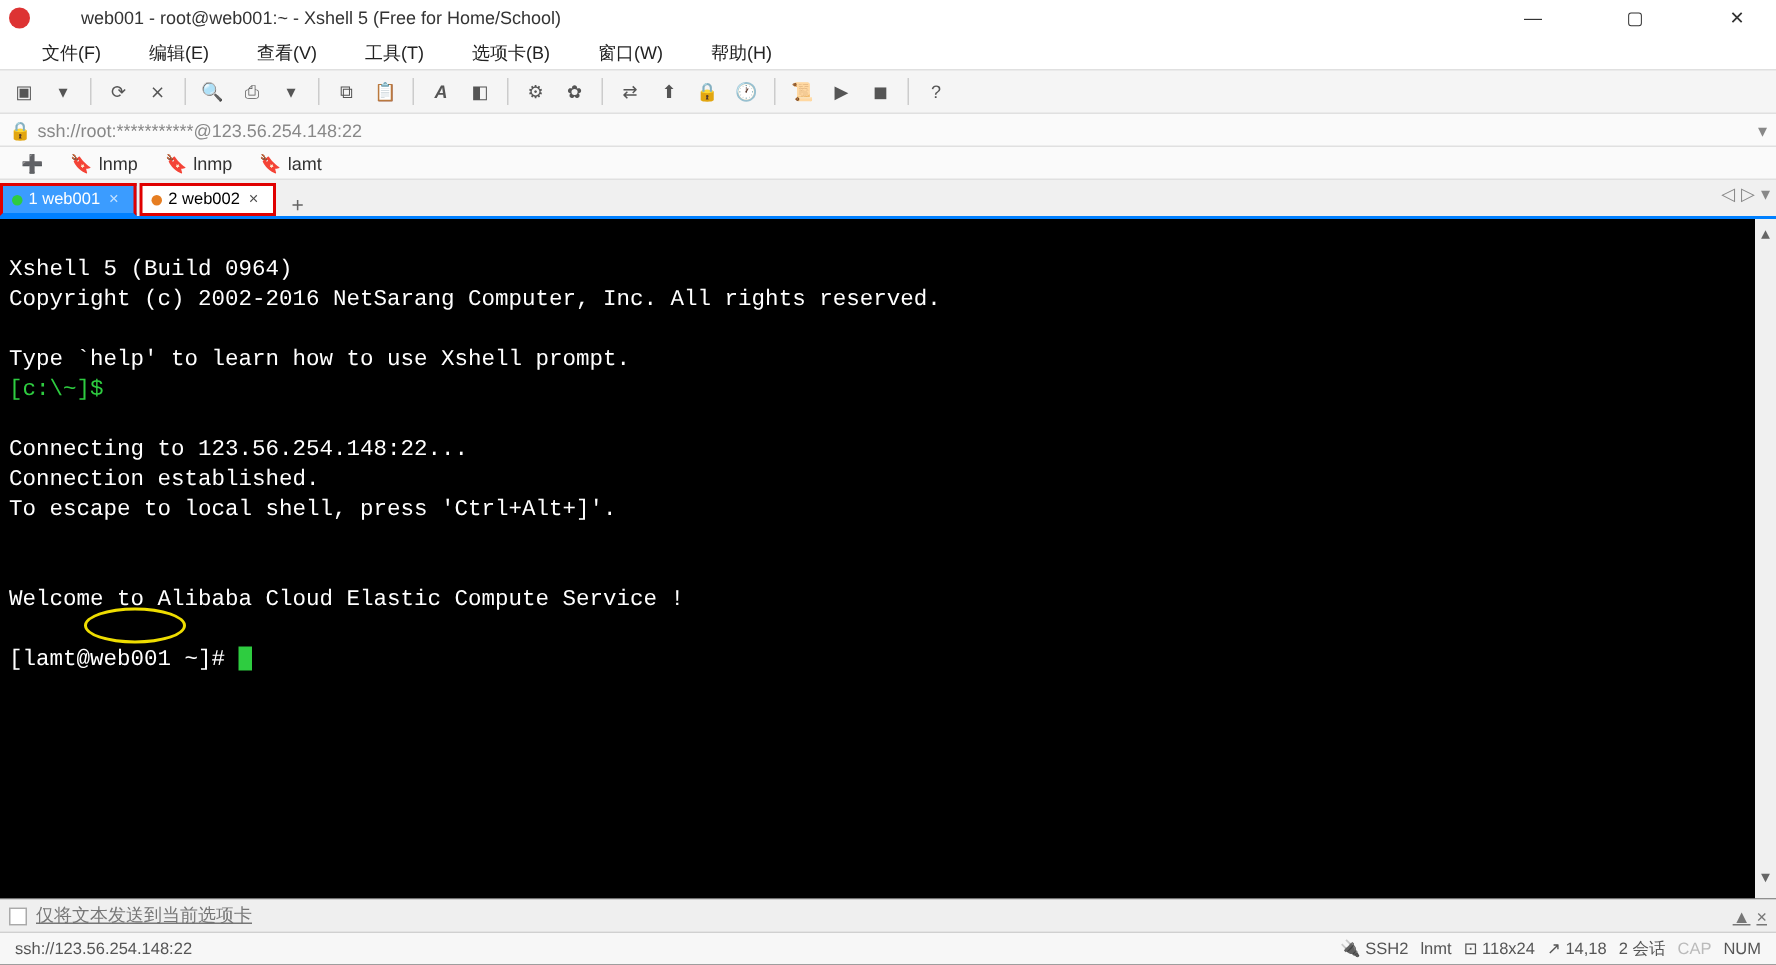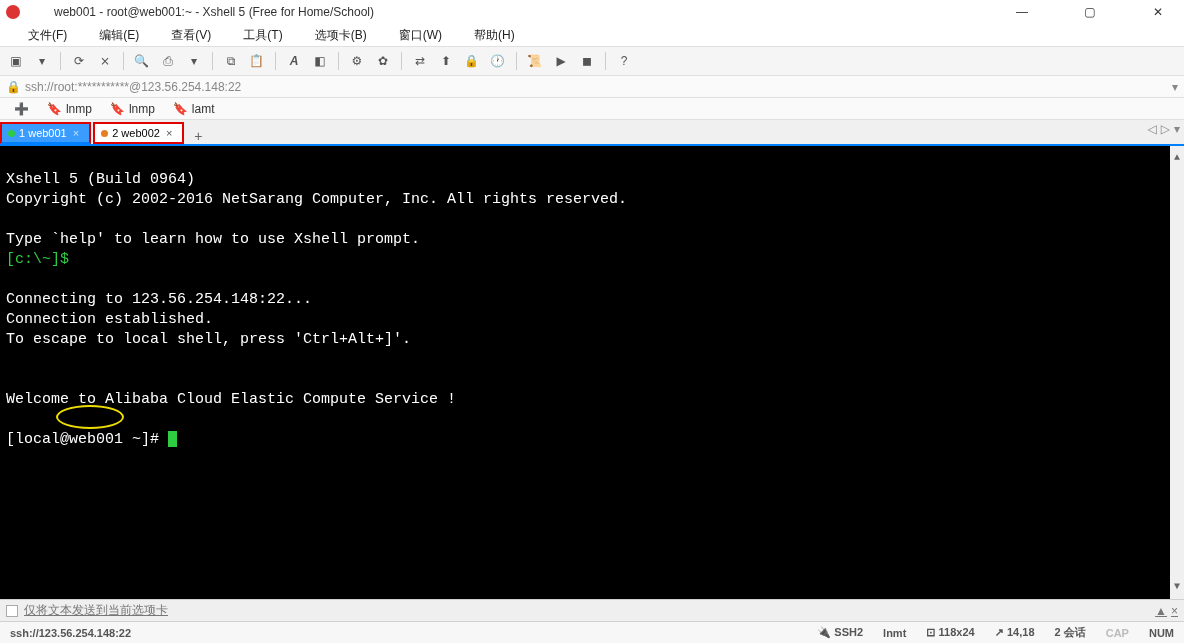--- a/index.html
+++ b/index.html
@@ -36,22 +36,22 @@
 .terminal .bold { font-weight: normal; }
 .terminal .green { color: #2ecc40; }
 .terminal .cursor { display: inline-block; width: 9px; height: 16px; background: #2ecc40; vertical-align: middle; }
 .ellipse { position: absolute; border: 2px solid #eedd00; border-radius: 50%; width: 68px; height: 24px; }
 .term-scroll { position: absolute; right: 0; top: 0; width: 14px; height: 100%; background: #f0f0f0; display: flex; flex-direction: column; align-items: center; justify-content: space-between; }
 .term-scroll .arr { font-size: 10px; color: #666; padding: 2px 0; }
 .inputbar { height: 22px; display: flex; align-items: center; padding: 0 6px; gap: 6px; background: #efefef; border-top: 1px solid #d0d0d0; color: #777; text-decoration: underline; }
 .inputbar .chk { width: 12px; height: 12px; border: 1px solid #aaa; background: #fff; }
 .inputbar .right { margin-left: auto; display: flex; gap: 4px; }
 .statusbar { height: 22px; display: flex; align-items: center; padding: 0 6px; background: #f7f7f7; border-top: 1px solid #d0d0d0; color: #555; font-size: 11px; }
-.statusbar .right { margin-left: auto; display: flex; gap: 12px; align-items: center; }
-.statusbar .seg { padding: 0 4px; font-weight: bold; }
+.statusbar .right { margin-left: auto; display: flex; align-items: center; }
+.statusbar .seg { padding: 0 4px; }
 </style>
 </head>
 <body>
 
 <div class="titlebar">
   <div class="app-icon"></div>
   <div class="title">web001 - root@web001:~ - Xshell 5 (Free for Home/School)</div>
   <div class="spacer"></div>
   <div class="win-btn">—</div>
   <div class="win-btn">▢</div>
@@ -151,21 +151,21 @@
 <span>Type `help' to learn how to use Xshell prompt.</span>
 <span class="green bold">[c:\~]$</span>
 
 <span>Connecting to 123.56.254.148:22...</span>
 <span>Connection established.</span>
 <span>To escape to local shell, press 'Ctrl+Alt+]'.</span>
 
 
 <span>Welcome to Alibaba Cloud Elastic Compute Service !</span>
 
-<span><span>[local@</span><span>web001</span><span> ~]# </span></span><span class="cursor"></span>
+<span><span>[lamt@</span><span>web001</span><span> ~]# </span></span><span class="cursor"></span>
 <div class="ellipse" style="left:56px; top:259px;"></div>
 <div class="term-scroll">
   <span class="arr">▲</span>
   <span class="arr">▼</span>
 </div>
 </div>
 
 <div class="inputbar">
   <span class="chk"></span>
   <span>仅将文本发送到当前选项卡</span>

